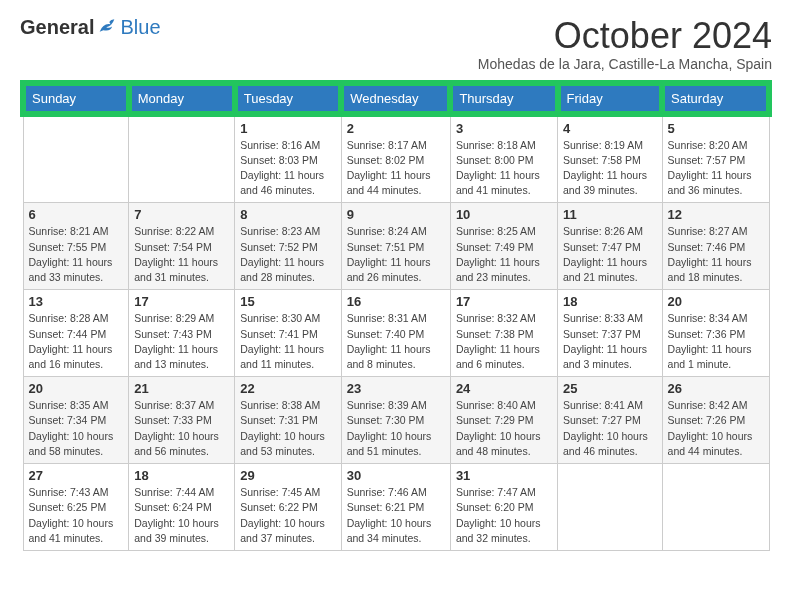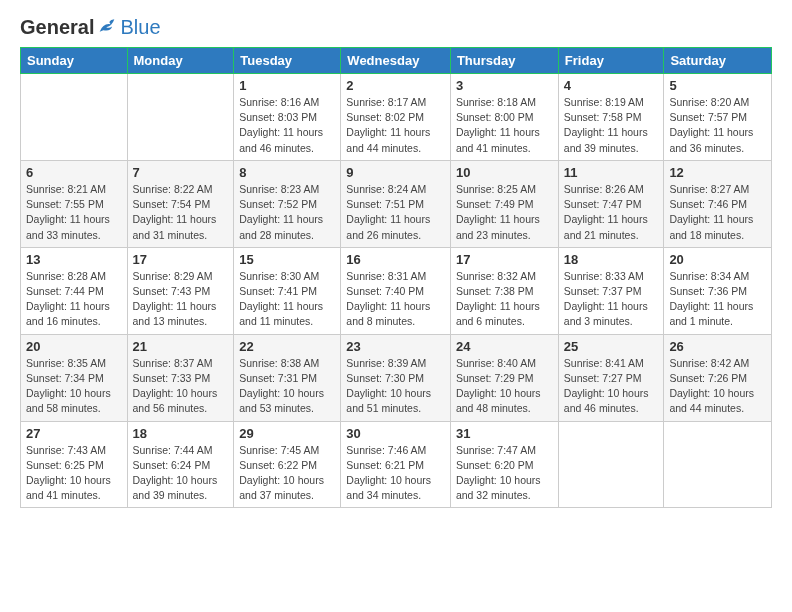--- a/index.html
+++ b/index.html
@@ -62,22 +62,22 @@
       width: 100%;
       border-collapse: collapse;
       border: 1px solid #ccc;
     }
     .calendar th {
       background: #2e7abf;
       color: #fff;
       text-align: left;
       padding: 5px 6px;
       font-size: 13px;
-      font-weight: bold;
-      border: 1px solid #22c55e;
+      font-weight: normal;
+      border: 6px solid #22c55e;
     }
     .calendar td {
       border: 1px solid #ccc;
       vertical-align: top;
       padding: 4px 5px;
       width: 113px;
       min-height: 80px;
       background: #fff;
       font-size: 11px;
       color: #333;
@@ -107,20 +107,24 @@
 <div class="page">
   <div class="header">
     <div class="logo-area">
       <div class="logo">
         <span class="logo-text-general">General</span>
         <svg class="logo-bird" viewBox="0 0 30 30" xmlns="http://www.w3.org/2000/svg">
           <path d="M5 20 Q10 8 20 10 Q15 5 25 3 Q22 12 14 14 Q18 16 22 13 Q20 20 10 18 Z" fill="#2e7abf"></path>
         </svg>
         <span class="logo-text-blue">Blue</span>
       </div>
+    </div>
+    <div class="title-area">
+      <div class="month-title">October 2024</div>
+      <div class="subtitle">Mohedas de la Jara, Castille-La Mancha, Spain</div>
     </div>
   </div>
 
   <table class="calendar">
     <thead>
       <tr>
         <th>Sunday</th>
         <th>Monday</th>
         <th>Tuesday</th>
         <th>Wednesday</th>

